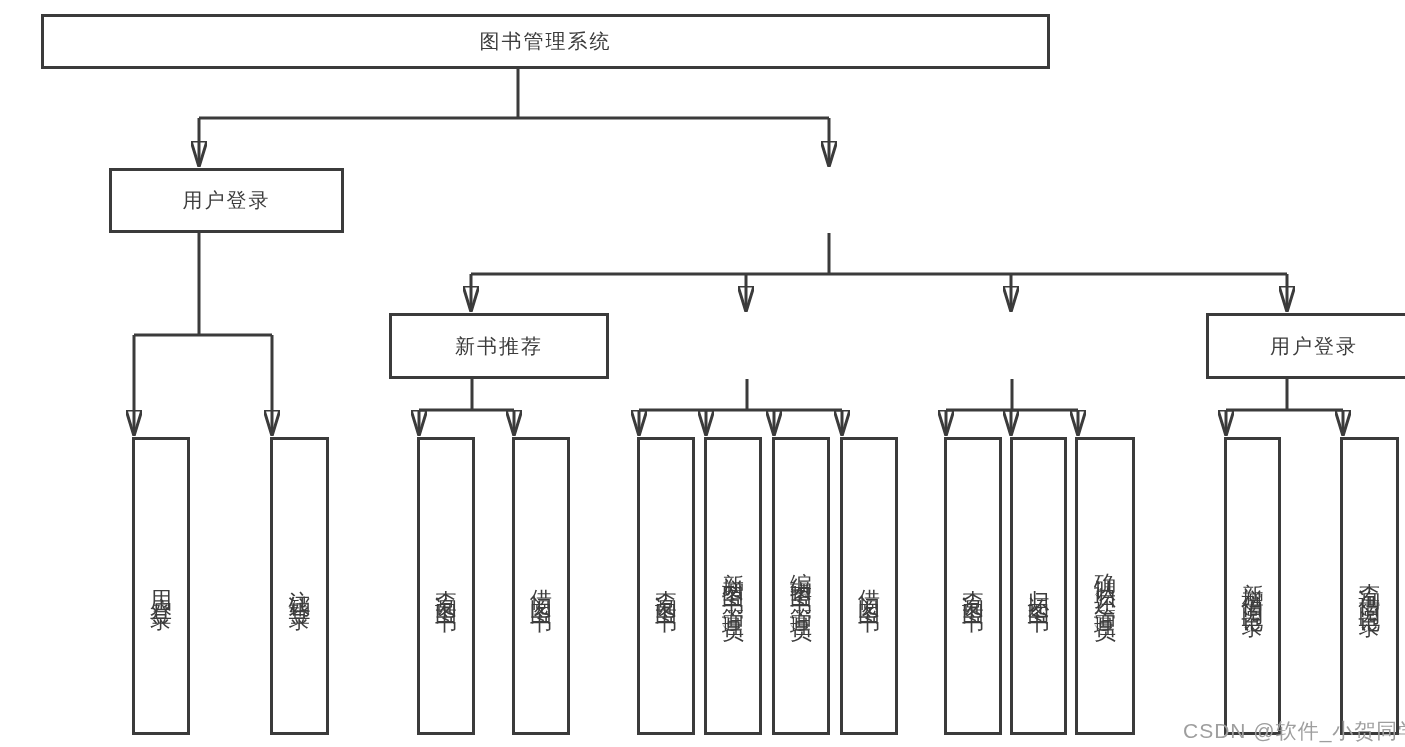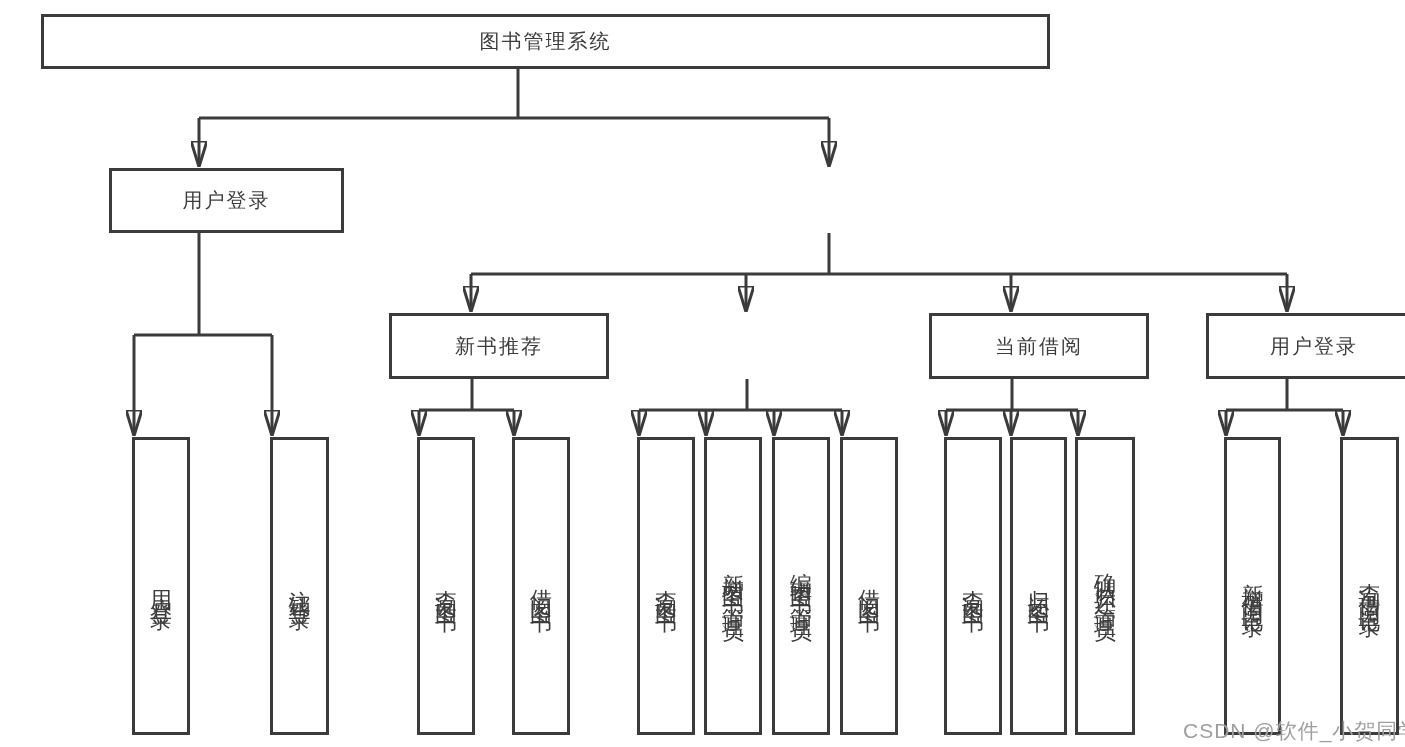--- a/index.html
+++ b/index.html
@@ -111,23 +111,20 @@
     <span>图书管理系统</span>
   </div>
 
   <div class="node h-node" style="left:82px; top:168px; width:235px; height:65px;">
     <span>用户登录</span>
   </div>
 
   <div class="node h-node" style="left:362px; top:313px; width:220px; height:66px;">
     <span>新书推荐</span>
   </div>
-  <div class="node h-node" style="left:902px; top:313px; width:220px; height:66px;">
-    <span>当前借阅</span>
-  </div>
   <div class="node h-node" style="left:1179px; top:313px; width:216px; height:66px;">
     <span>用户登录</span>
   </div>
 
   <div class="node v-node" style="left:105px; width:58px;">
     <span class="v-label">用户登录</span>
   </div>
   <div class="node v-node" style="left:243px; width:59px;">
     <span class="v-label">注销登录</span>
   </div>

